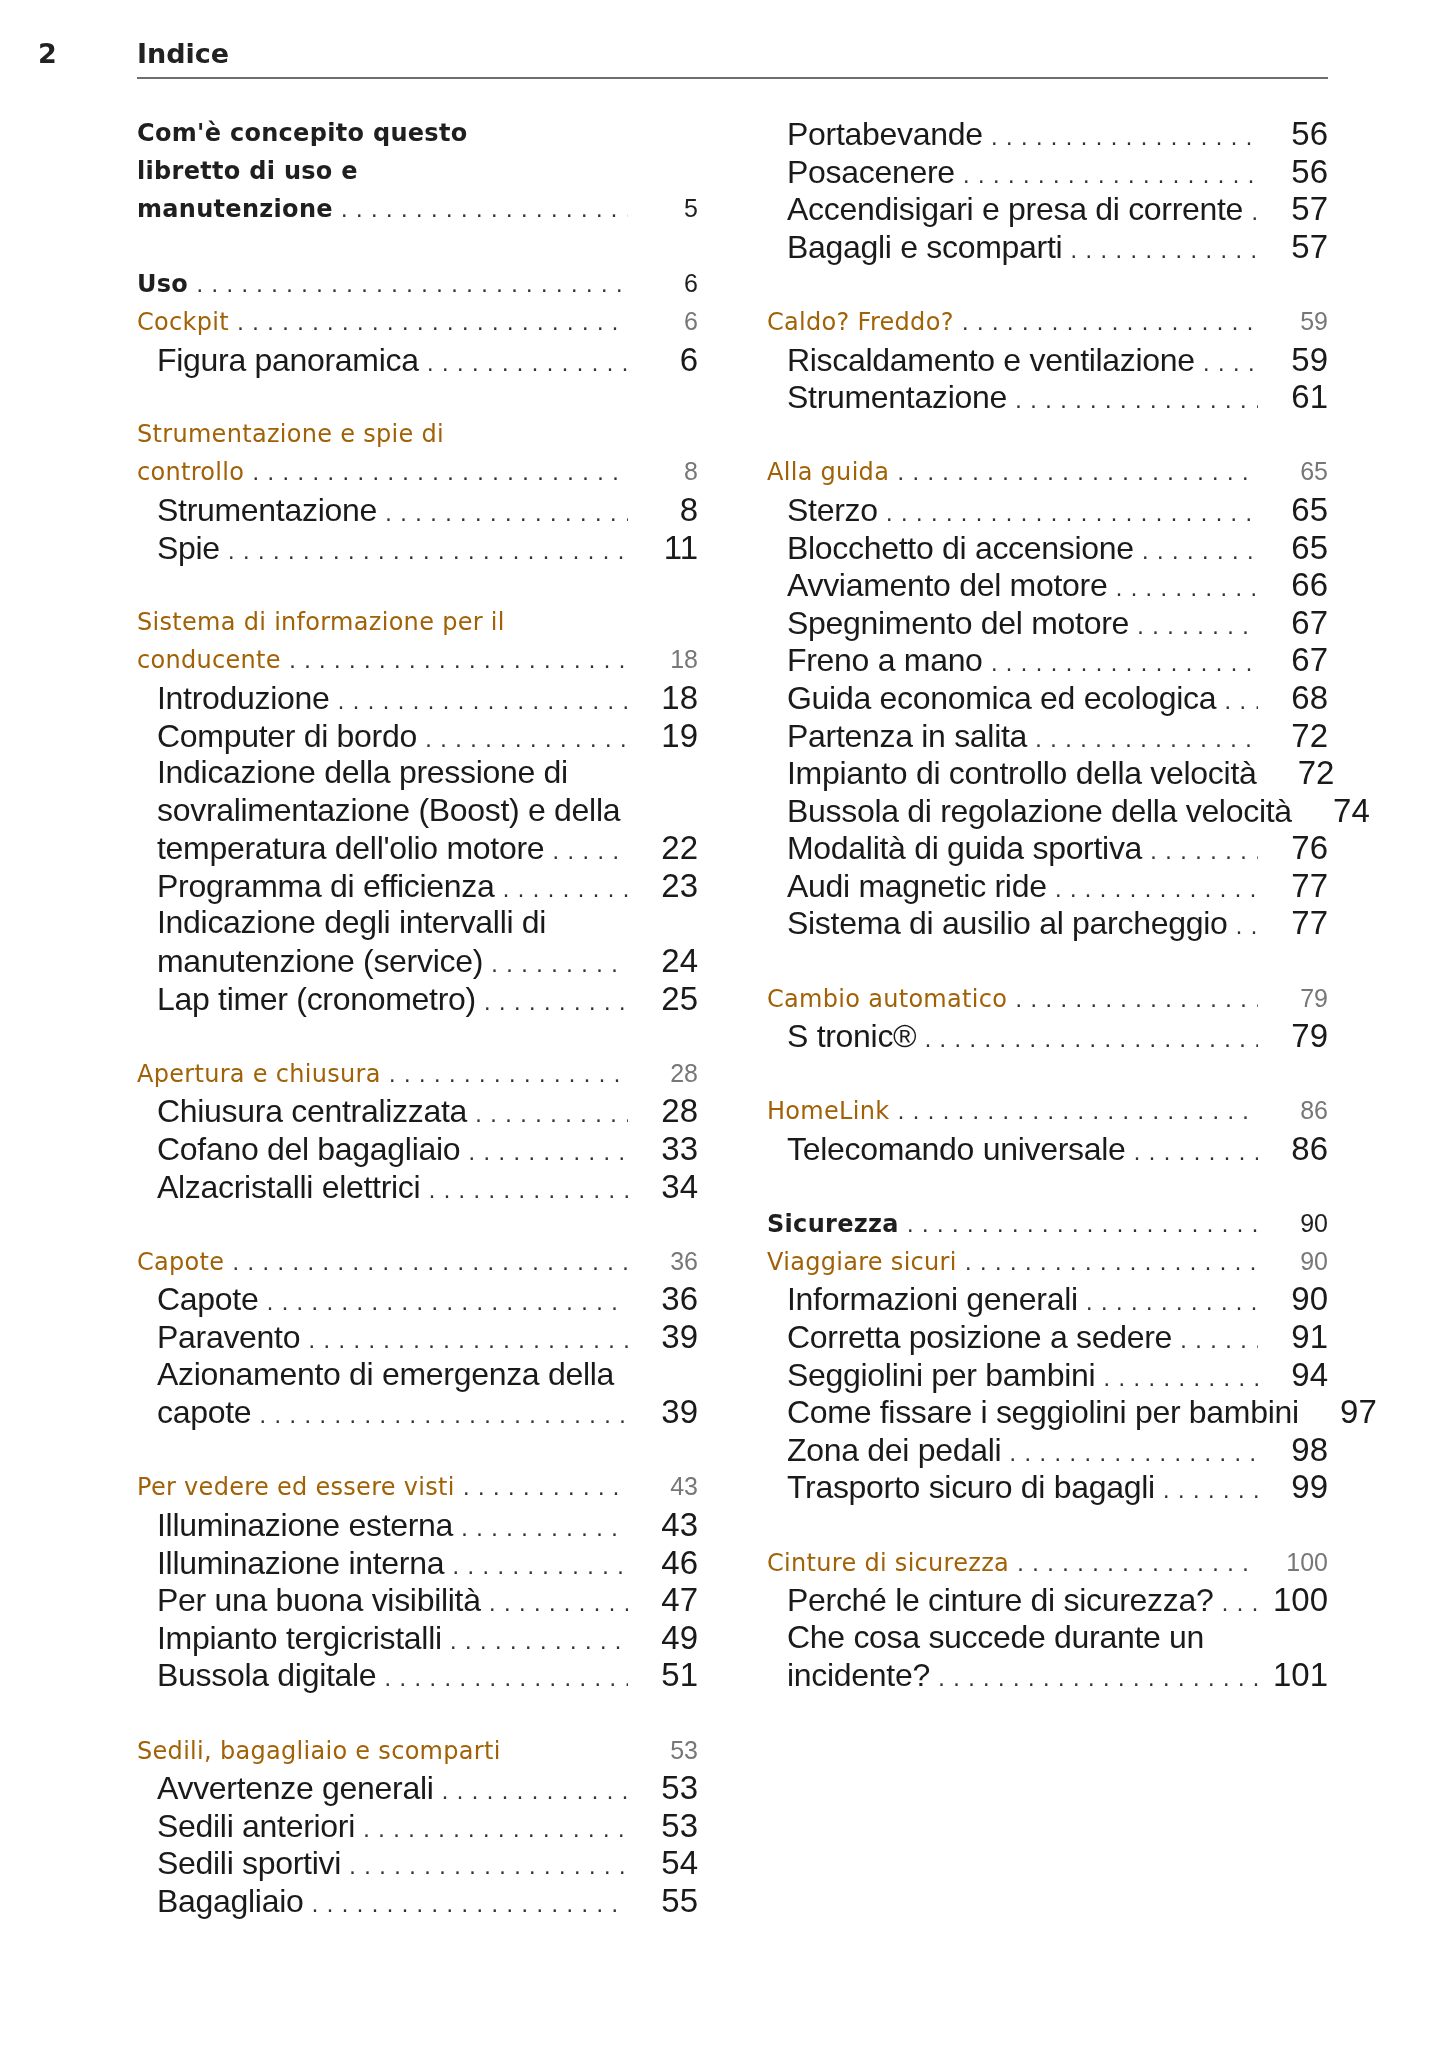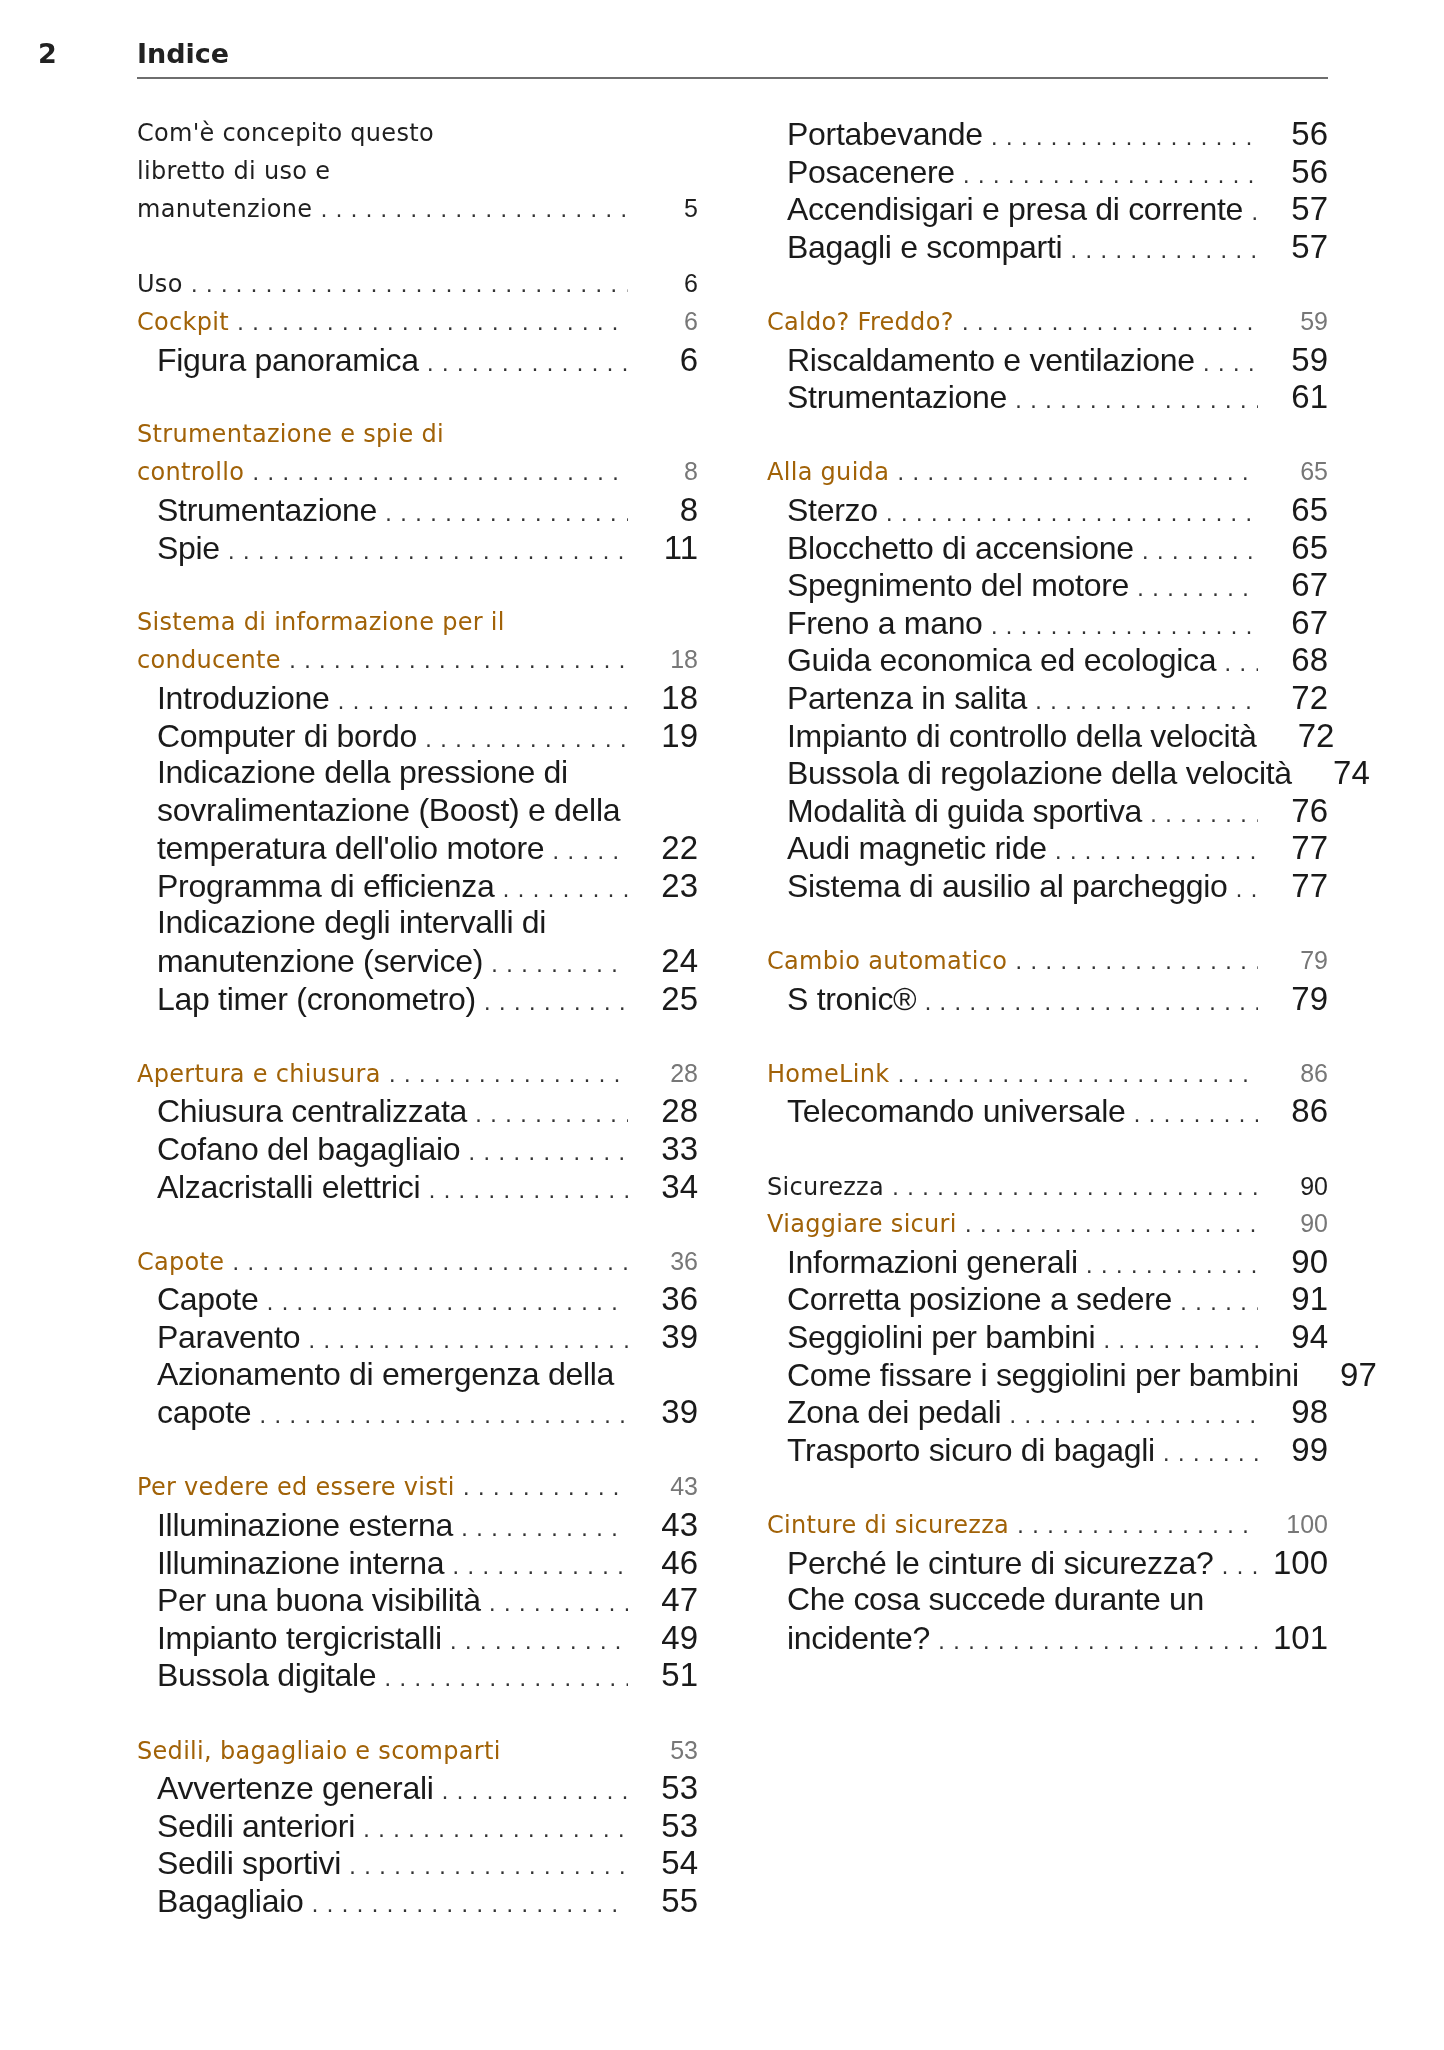--- a/index.html
+++ b/index.html
@@ -12,21 +12,21 @@
   .col.left { left: 137px; }
   .col.right { left: 767px; }
   .row { height: 37.6px; line-height: 37.6px; display: flex; align-items: baseline; white-space: nowrap; position: relative; }
   .row.spacer { height: 37.6px; }
   .row .lbl { flex: 0 0 auto; font-size: 24px; letter-spacing: -0.3px; }
   .row .dots { flex: 1 1 auto; overflow: hidden; font-size: 22px; color: #333; letter-spacing: 5.5px; margin: 0 8px; }
   .row .dots::before { content: ". . . . . . . . . . . . . . . . . . . . . . . . . . . . . . . . . . . . . . . . . . . . . . . . . . ."; letter-spacing: 0; word-spacing: 1px; }
   .row .pg { flex: 0 0 62px; text-align: right; font-size: 24px; }
   .row.sub .lbl { padding-left: 20px; font-family: "Liberation Sans", sans-serif; font-size: 32px; }
   .row.sub .pg { font-family: "Liberation Sans", sans-serif; font-size: 33px; }
-  .row.h1 .lbl { font-weight: normal; font-size: 24px; color: #1f1f1f; letter-spacing: 0.3px; }
+  .row.h1 .lbl { font-weight: bold; font-size: 24px; color: #1f1f1f; letter-spacing: 0.3px; }
   .row.h1 .pg { color: #1f1f1f; font-family: "Liberation Sans", sans-serif; font-size: 25px; }
   .row.h2 .lbl { font-weight: normal; font-size: 24px; color: #a16207; letter-spacing: 0.3px; }
   .row.h2 .pg { color: #777777; font-family: "Liberation Sans", sans-serif; font-size: 25px; }
   .row.nodots .dots { visibility: hidden; }
 </style>
 </head>
 <body>
 
 <div class="page-num">2</div>
 <div class="page-title">Indice</div>
@@ -293,20 +293,25 @@
       <span class="lbl">Sterzo</span>
       <span class="dots"></span>
       <span class="pg">65</span>
     </div>
     <div class="row sub">
       <span class="lbl">Blocchetto di accensione</span>
       <span class="dots"></span>
       <span class="pg">65</span>
     </div>
     <div class="row sub">
+      <span class="lbl">Avviamento del motore</span>
+      <span class="dots"></span>
+      <span class="pg">66</span>
+    </div>
+    <div class="row sub">
       <span class="lbl">Spegnimento del motore</span>
       <span class="dots"></span>
       <span class="pg">67</span>
     </div>
     <div class="row sub">
       <span class="lbl">Freno a mano</span>
       <span class="dots"></span>
       <span class="pg">67</span>
     </div>
     <div class="row sub">

